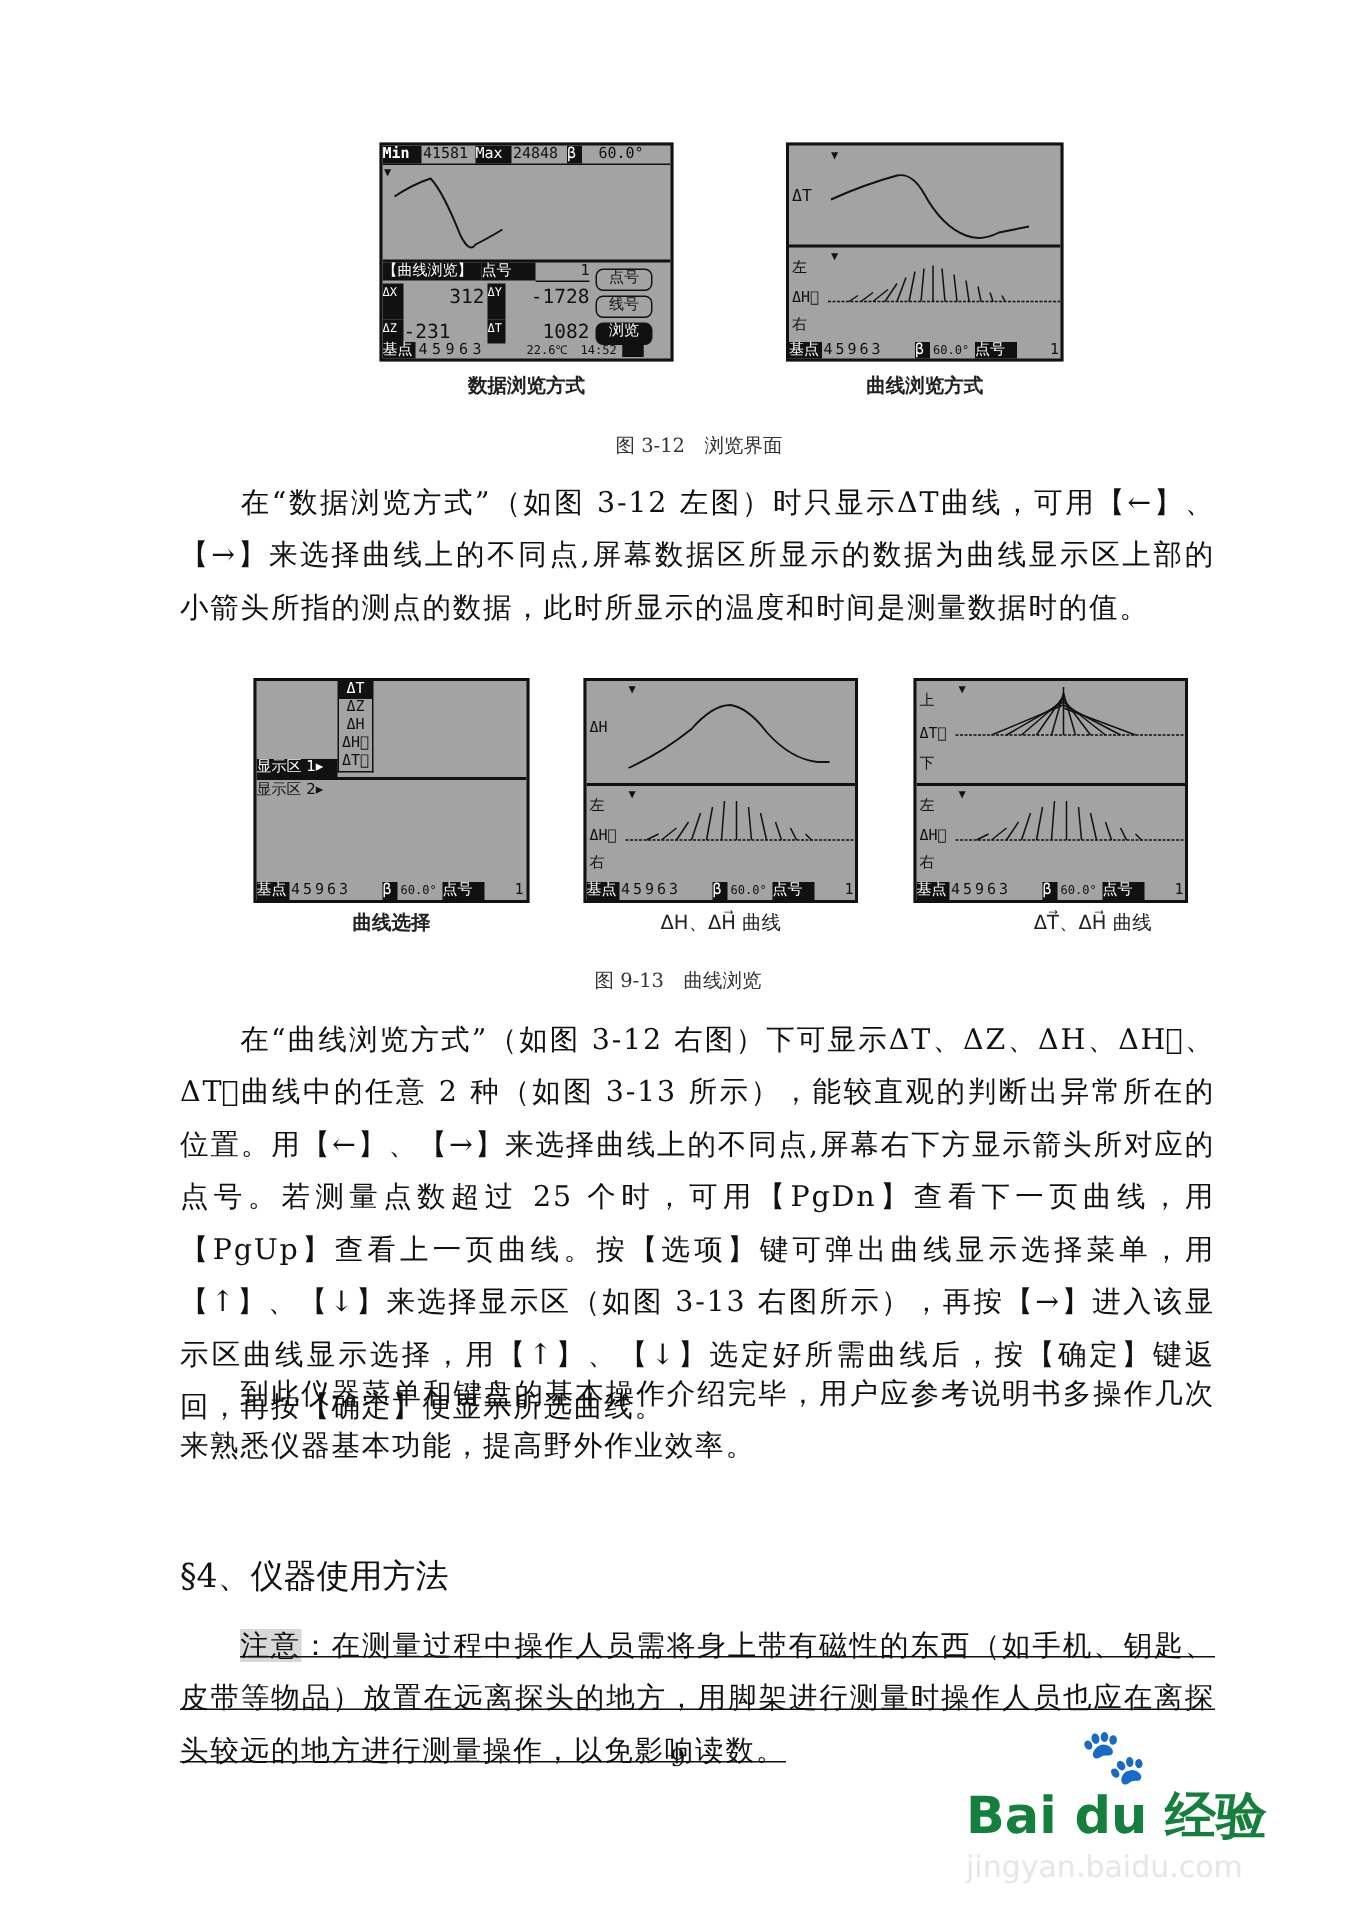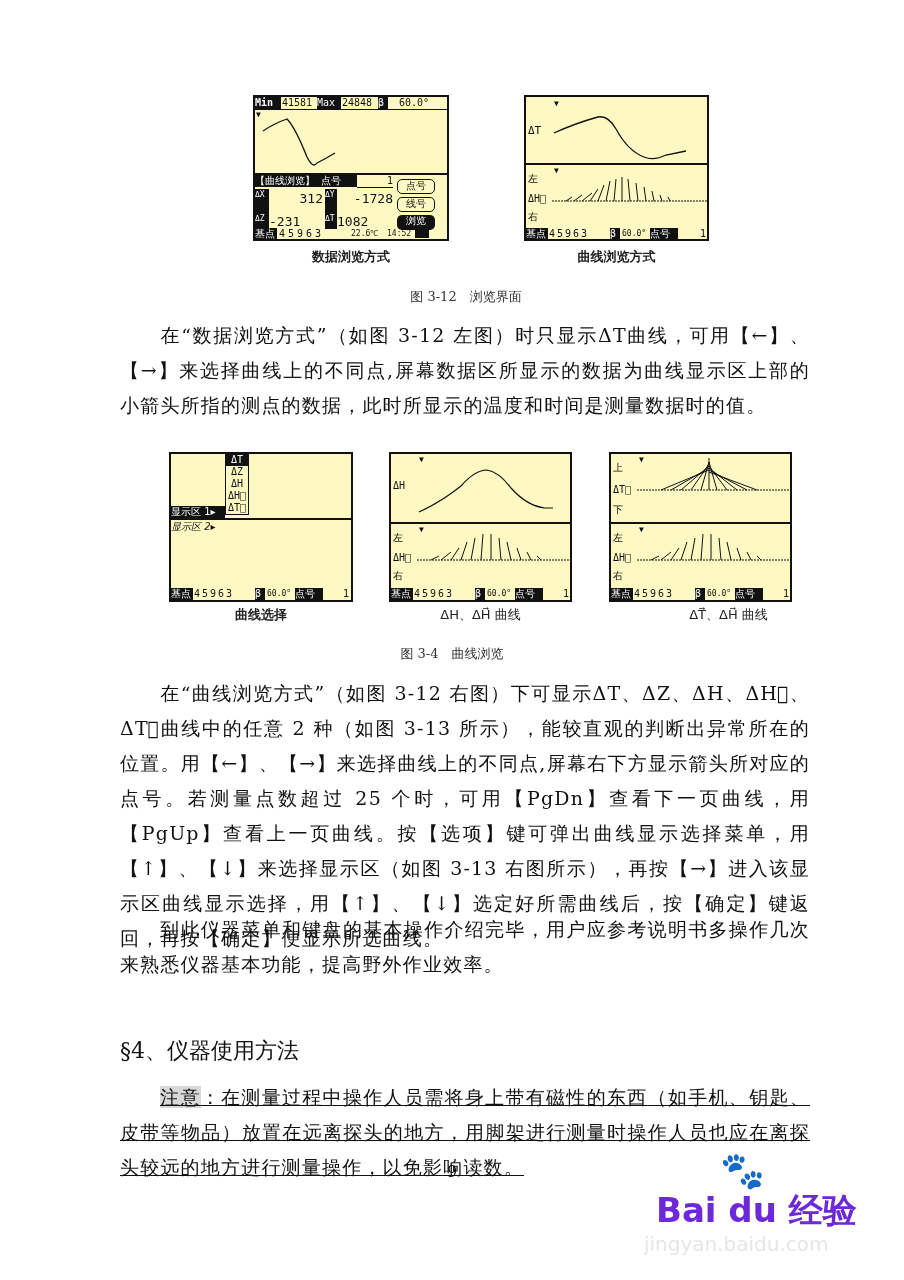--- a/index.html
+++ b/index.html
@@ -1,20 +1,20 @@
 <!DOCTYPE html>
 <html><head>
 <meta charset="utf-8">
 <style>
   html, body { margin:0; padding:0; background:#fff; }
   body { width:904px; height:1280px; position:relative; overflow:hidden;
          font-family:"DejaVu Serif","Liberation Serif",serif; color:#111; }
 
   
-  .lcd { position:absolute; border:2px solid #111; background:#fef9c3; box-sizing:border-box;
+  .lcd { position:absolute; border:2px solid #111; background:#a3a3a3; box-sizing:border-box;
          font-family:"DejaVu Sans Mono","Liberation Mono",monospace; color:#111; overflow:hidden; }
   .inv { background:#111; color:#fff; }
   .cell { position:absolute; box-sizing:border-box; font-size:10px; line-height:12px; white-space:nowrap; }
   .lcd svg { position:absolute; left:0; top:0; }
   .hline { position:absolute; left:0; right:0; height:2px; background:#111; }
 
   .caption-sm { position:absolute; font-family:"DejaVu Sans","Liberation Sans",sans-serif; font-size:13px; font-weight:bold; color:#222; text-align:center; }
   .fig-cap { position:absolute; left:0; width:904px; text-align:center; font-size:13px; color:#333; }
   .para { position:absolute; left:120px; width:690px; font-size:19px; line-height:35px; letter-spacing:1.2px; text-align:justify; }
   .para .ind { display:inline-block; width:40px; }
@@ -42,21 +42,21 @@
   <div class="cell inv" style="left:0;top:78px;width:66px;font-family:'DejaVu Sans',sans-serif;">【曲线浏览】</div>
   <div class="cell inv" style="left:66px;top:78px;width:36px;font-family:'DejaVu Sans',sans-serif;">点号</div>
   <div class="cell" style="left:102px;top:78px;width:36px;text-align:right;border-bottom:1px solid #111;">1</div>
   <div class="cell inv" style="left:0;top:92px;width:14px;height:24px;font-size:8px;">ΔX</div>
   <div class="cell" style="left:14px;top:96px;width:54px;text-align:right;font-size:13px;">312</div>
   <div class="cell inv" style="left:70px;top:92px;width:12px;height:24px;font-size:8px;">ΔY</div>
   <div class="cell" style="left:82px;top:96px;width:56px;text-align:right;font-size:13px;">-1728</div>
   <div class="cell inv" style="left:0;top:116px;width:14px;height:16px;font-size:8px;">ΔZ</div>
   <div class="cell" style="left:14px;top:119px;width:54px;font-size:13px;">-231</div>
   <div class="cell inv" style="left:70px;top:116px;width:12px;height:16px;font-size:8px;">ΔT</div>
-  <div class="cell" style="left:82px;top:119px;width:56px;text-align:left;font-size:13px;">1082</div>
+  <div class="cell" style="left:82px;top:119px;width:56px;text-align:right;font-size:13px;">1082</div>
   <div class="cell" style="left:142px;top:82px;width:38px;height:15px;border:1px solid #111;border-radius:5px;text-align:center;font-family:'DejaVu Sans',sans-serif;">点号</div>
   <div class="cell" style="left:142px;top:100px;width:38px;height:15px;border:1px solid #111;border-radius:5px;text-align:center;font-family:'DejaVu Sans',sans-serif;">线号</div>
   <div class="cell inv" style="left:142px;top:118px;width:38px;height:15px;border-radius:5px;text-align:center;font-family:'DejaVu Sans',sans-serif;">浏览</div>
   <div class="cell inv" style="left:0;top:131px;width:22px;font-family:'DejaVu Sans',sans-serif;">基点</div>
   <div class="cell" style="left:24px;top:131px;letter-spacing:3px;">45963</div>
   <div class="cell" style="left:96px;top:131px;font-size:8px;">22.6℃</div>
   <div class="cell" style="left:132px;top:131px;font-size:8px;">14:52</div>
   <div class="cell" style="left:160px;top:133px;width:14px;height:8px;border:1px solid #111;background:#111;"></div>
 </div>
 <div class="caption-sm" style="left:253px;top:248px;width:196px;">数据浏览方式</div>
@@ -105,21 +105,21 @@
 <div class="para" style="top:318px;"><span class="ind"></span><span>在“数据浏览方式”（如图 3-12 左图）时只显示ΔT曲线，可用【←】、【→】来选择曲线上的不同点,屏幕数据区所显示的数据为曲线显示区上部的小箭头所指的测点的数据，此时所显示的温度和时间是测量数据时的值。</span></div>
 
 <div class="lcd" style="left:169px;top:452px;width:184px;height:150px;">
   <div class="cell inv" style="left:54px;top:0;width:24px;text-align:center;">ΔT</div>
   <div class="cell" style="left:54px;top:12px;width:24px;text-align:center;border-left:1px solid #111;border-right:1px solid #111;">ΔZ</div>
   <div class="cell" style="left:54px;top:24px;width:24px;text-align:center;border-left:1px solid #111;border-right:1px solid #111;">ΔH</div>
   <div class="cell" style="left:54px;top:36px;width:24px;text-align:center;border-left:1px solid #111;border-right:1px solid #111;">ΔH⃗</div>
   <div class="cell" style="left:54px;top:48px;width:24px;text-align:center;border:1px solid #111;border-top:none;">ΔT⃗</div>
   <div class="cell inv" style="left:0;top:52px;width:54px;font-family:'DejaVu Sans',sans-serif;">显示区 1▸</div>
   <div class="hline" style="top:64px;"></div>
-  <div class="cell" style="left:0;top:67px;font-family:'DejaVu Sans',sans-serif;font-style:italic;">显示区 2▸</div>
+  <div class="cell" style="left:0;top:67px;font-family:'DejaVu Sans',sans-serif;">显示区 2▸</div>
   <div class="cell inv" style="left:0;top:134px;width:22px;font-family:'DejaVu Sans',sans-serif;">基点</div>
   <div class="cell" style="left:23px;top:134px;letter-spacing:2px;">45963</div>
   <div class="cell inv" style="left:84px;top:134px;width:10px;">β</div>
   <div class="cell" style="left:96px;top:134px;font-size:8px;">60.0°</div>
   <div class="cell inv" style="left:124px;top:134px;width:28px;font-family:'DejaVu Sans',sans-serif;">点号</div>
   <div class="cell" style="left:152px;top:134px;width:26px;text-align:right;">1</div>
 </div>
 <div class="caption-sm" style="left:169px;top:606px;width:184px;">曲线选择</div>
 
 <div class="lcd" style="left:389px;top:452px;width:183px;height:150px;">
@@ -204,29 +204,29 @@
   </svg>
   <div class="cell inv" style="left:0;top:134px;width:22px;font-family:'DejaVu Sans',sans-serif;">基点</div>
   <div class="cell" style="left:23px;top:134px;letter-spacing:2px;">45963</div>
   <div class="cell inv" style="left:84px;top:134px;width:10px;">β</div>
   <div class="cell" style="left:96px;top:134px;font-size:8px;">60.0°</div>
   <div class="cell inv" style="left:124px;top:134px;width:28px;font-family:'DejaVu Sans',sans-serif;">点号</div>
   <div class="cell" style="left:152px;top:134px;width:26px;text-align:right;">1</div>
 </div>
 <div class="caption-sm" style="left:637px;top:606px;width:183px;font-weight:normal;">ΔT⃗、ΔH⃗ 曲线</div>
 
-<div class="fig-cap" style="top:645px;">图 3-4　曲线浏览</div>
+<div class="fig-cap" style="top:645px;">图 9-13　曲线浏览</div>
 
 <div class="para" style="top:676px;"><span class="ind"></span><span>在“曲线浏览方式”（如图 3-12 右图）下可显示ΔT、ΔZ、ΔH、ΔH⃗、ΔT⃗曲线中的任意 2 种（如图 3-13 所示），能较直观的判断出异常所在的位置。用【←】、【→】来选择曲线上的不同点,屏幕右下方显示箭头所对应的点号。若测量点数超过 25 个时，可用【PgDn】查看下一页曲线，用【PgUp】查看上一页曲线。按【选项】键可弹出曲线显示选择菜单，用【↑】、【↓】来选择显示区（如图 3-13 右图所示），再按【→】进入该显示区曲线显示选择，用【↑】、【↓】选定好所需曲线后，按【确定】键返回，再按【确定】便显示所选曲线。</span></div>
 
 <div class="para" style="top:912px;"><span class="ind"></span><span>到此仪器菜单和键盘的基本操作介绍完毕，用户应参考说明书多操作几次来熟悉仪器基本功能，提高野外作业效率。</span></div>
 
 <div class="sec">§4、仪器使用方法</div>
 
 <div class="para" style="top:1080px;text-decoration:underline;"><span class="ind"></span><span class="note">注意</span><span>：在测量过程中操作人员需将身上带有磁性的东西（如手机、钥匙、皮带等物品）放置在远离探头的地方，用脚架进行测量时操作人员也应在离探头较远的地方进行测量操作，以免影响读数。</span></div>
 
 <div class="pgnum">9</div>
 
 <div class="wm">
   <div style="position:absolute;left:80px;top:0;font-size:36px;color:#e0e0e0;">🐾</div>
-  <div style="position:absolute;left:16px;top:38px;font-size:34px;font-weight:bold;white-space:nowrap;color:#6d28d9;">Bai du 经验</div>
+  <div style="position:absolute;left:4px;top:38px;font-size:34px;font-weight:bold;white-space:nowrap;color:#15803d;">Bai du 经验</div>
   <div style="position:absolute;left:4px;top:82px;font-size:20px;white-space:nowrap;color:#e6e6e6;">jingyan.baidu.com</div>
 </div>
 
 </body></html>

